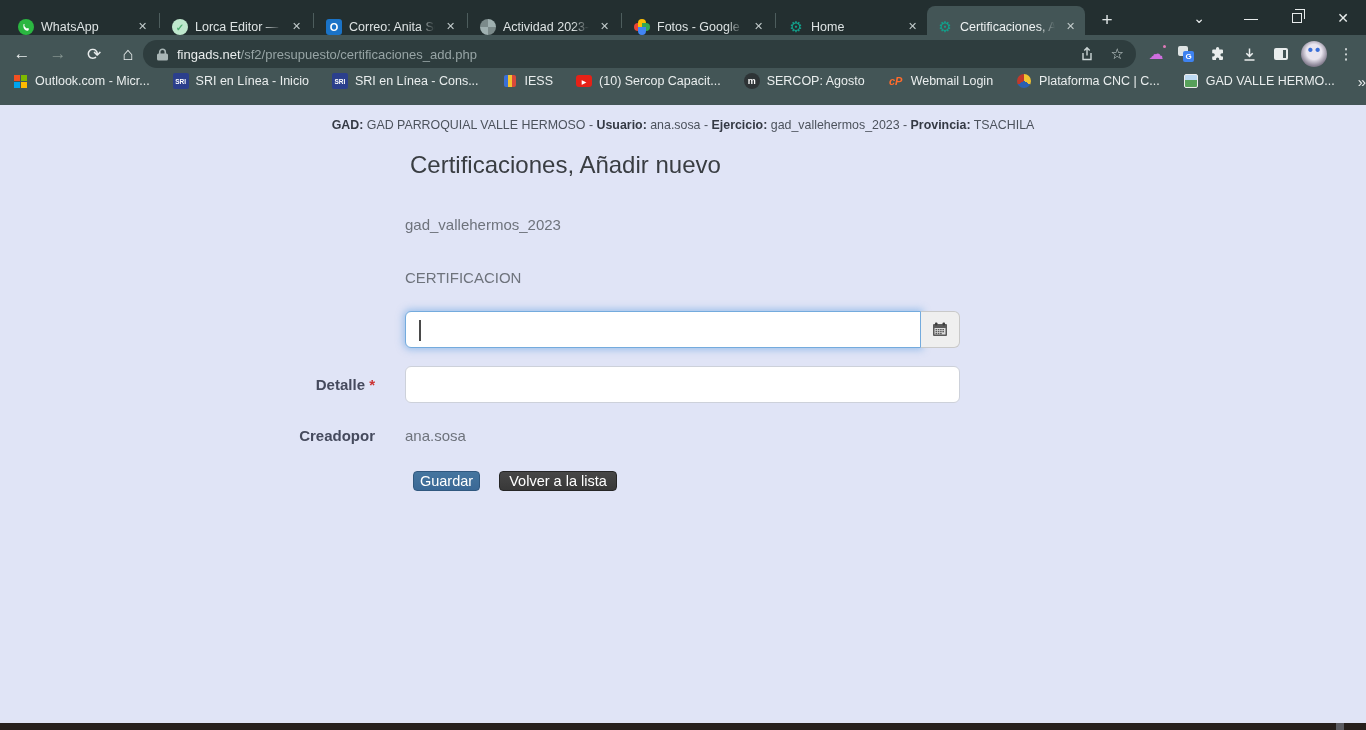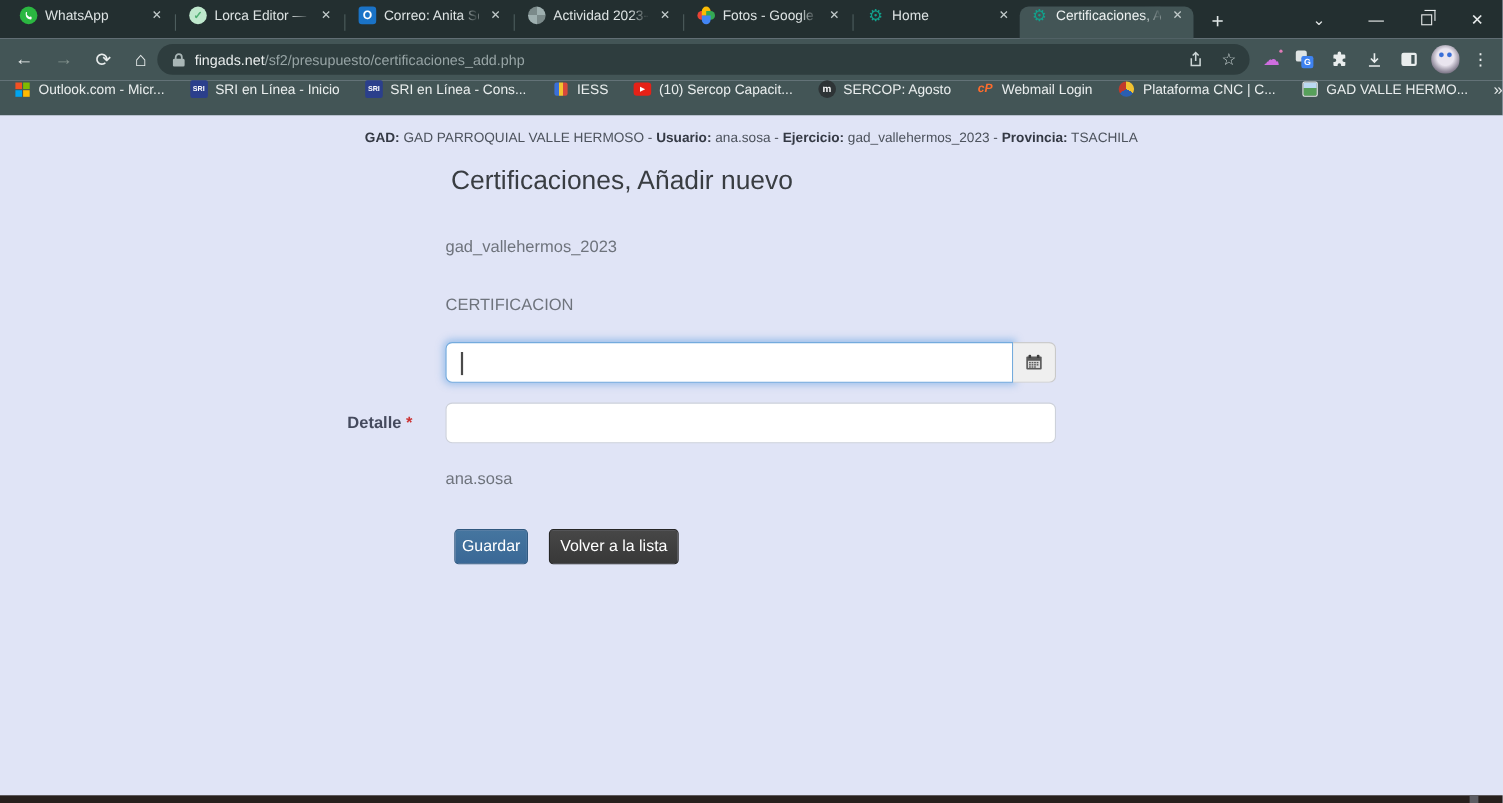--- a/index.html
+++ b/index.html
@@ -2,21 +2,21 @@
 <html><head>
 <meta charset="utf-8">
 <style>
   * { box-sizing: border-box; margin: 0; padding: 0; }
   html,body { width:1366px; height:730px; overflow:hidden;
     font-family:"Liberation Sans", sans-serif; background:#e0e4f6; }
 
   
   .tabstrip { position:absolute; top:0; left:0; width:1366px; height:35px; background:#232f30; }
   .tabs { position:absolute; left:8px; top:6px; height:29px; display:flex; align-items:stretch; }
-  .tab { position:relative; width:149px; display:flex; align-items:flex-start; gap:7px;
+  .tab { position:relative; width:149px; display:flex; align-items:flex-end; gap:7px;
          padding:0 6px 0 10px; color:#dde3e3; font-size:12.5px; cursor:default; }
   .tab .t-title { flex:1; white-space:nowrap; overflow:hidden; position:relative; height:16px; line-height:16px; }
   .tab .t-title::after { content:""; position:absolute; right:0; top:0; bottom:0; width:16px;
          background:linear-gradient(to right, rgba(35,47,48,0), #232f30); }
   .tab.active { background:#435556; border-radius:8px 8px 0 0; width:158px; color:#eef2f2; }
   .tab.active .t-title::after { background:linear-gradient(to right, rgba(67,85,86,0), #435556); }
   .t-close { width:17px; height:17px; line-height:17px; text-align:center; color:#c2cbcb;
              font-size:11px; border-radius:50%; flex:none; }
   .sep { width:1px; height:15px; background:#4d5d5d; margin:auto 2px; }
   .newtab { width:28px; height:28px; margin-left:8px; color:#dfe5e5; font-size:19px; font-weight:300;
@@ -104,21 +104,21 @@
   .req { color:#cc3333; font-weight:bold; }
   .tinput { position:absolute; left:405px; height:37px; background:#fff; border:1px solid #cdd1da;
             border-radius:6px; font-size:15px; color:#444; padding:0 12px;
             font-family:"Liberation Sans",sans-serif; }
   .tinput.focused { border:1px solid #74abdd; box-shadow:0 0 7px 2px rgba(96,160,225,.5); outline:none;
                     border-radius:6px 0 0 6px; }
   .caret { position:absolute; left:419px; top:215px; width:1.5px; height:21px; background:#4a4a4a; }
   .cal-addon { position:absolute; left:921px; top:206px; width:39px; height:37px; background:#efefef;
                border:1px solid #c9c9c9; border-left:none; border-radius:0 6px 6px 0;
                display:flex; align-items:center; justify-content:center; }
-  .btn { position:absolute; top:376px; height:32px; border-radius:4px; color:#fff; font-size:14.5px;
+  .btn { position:absolute; top:366px; height:20px; border-radius:4px; color:#fff; font-size:14.5px;
          display:flex; align-items:center; justify-content:center;
          font-family:"Liberation Sans",sans-serif; }
   .btn-primary { left:413px; width:67px; background:linear-gradient(#45759f,#3a6896);
                  border:1px solid #30587f; }
   .btn-dark { left:499px; width:118px; background:linear-gradient(#474747,#383838);
               border:1px solid #262626; }
 
   .bottombar { position:absolute; left:0; bottom:0; width:1366px; height:7px; background:#27201d; }
   .bottombar .sliver { position:absolute; right:22px; top:0; width:8px; height:7px; background:#5c5c62; }
 </style>
@@ -337,20 +337,21 @@
           <rect x="8.1" y="11" width="1.6" height="1.3"></rect>
       </g>
       <rect x="3" y="0.5" width="2.4" height="3" rx="0.8" fill="#3c3c3c"></rect>
       <rect x="10.6" y="0.5" width="2.4" height="3" rx="0.8" fill="#3c3c3c"></rect>
     </svg>
   </div>
 
   <div class="flabel" style="top:271px"><span>Detalle</span> <span class="req">*</span></div>
   <input class="tinput" style="top: 261px; width: 555px;" value="">
 
+  <div class="flabel" style="top:322px">Creadopor</div>
   <div class="fvalue" style="top:322px">ana.sosa</div>
 
   <button class="btn btn-primary">Guardar</button>
   <button class="btn btn-dark">Volver a la lista</button>
 </div>
 
 <div class="bottombar">
   <span class="sliver"></span>
 </div>
 

